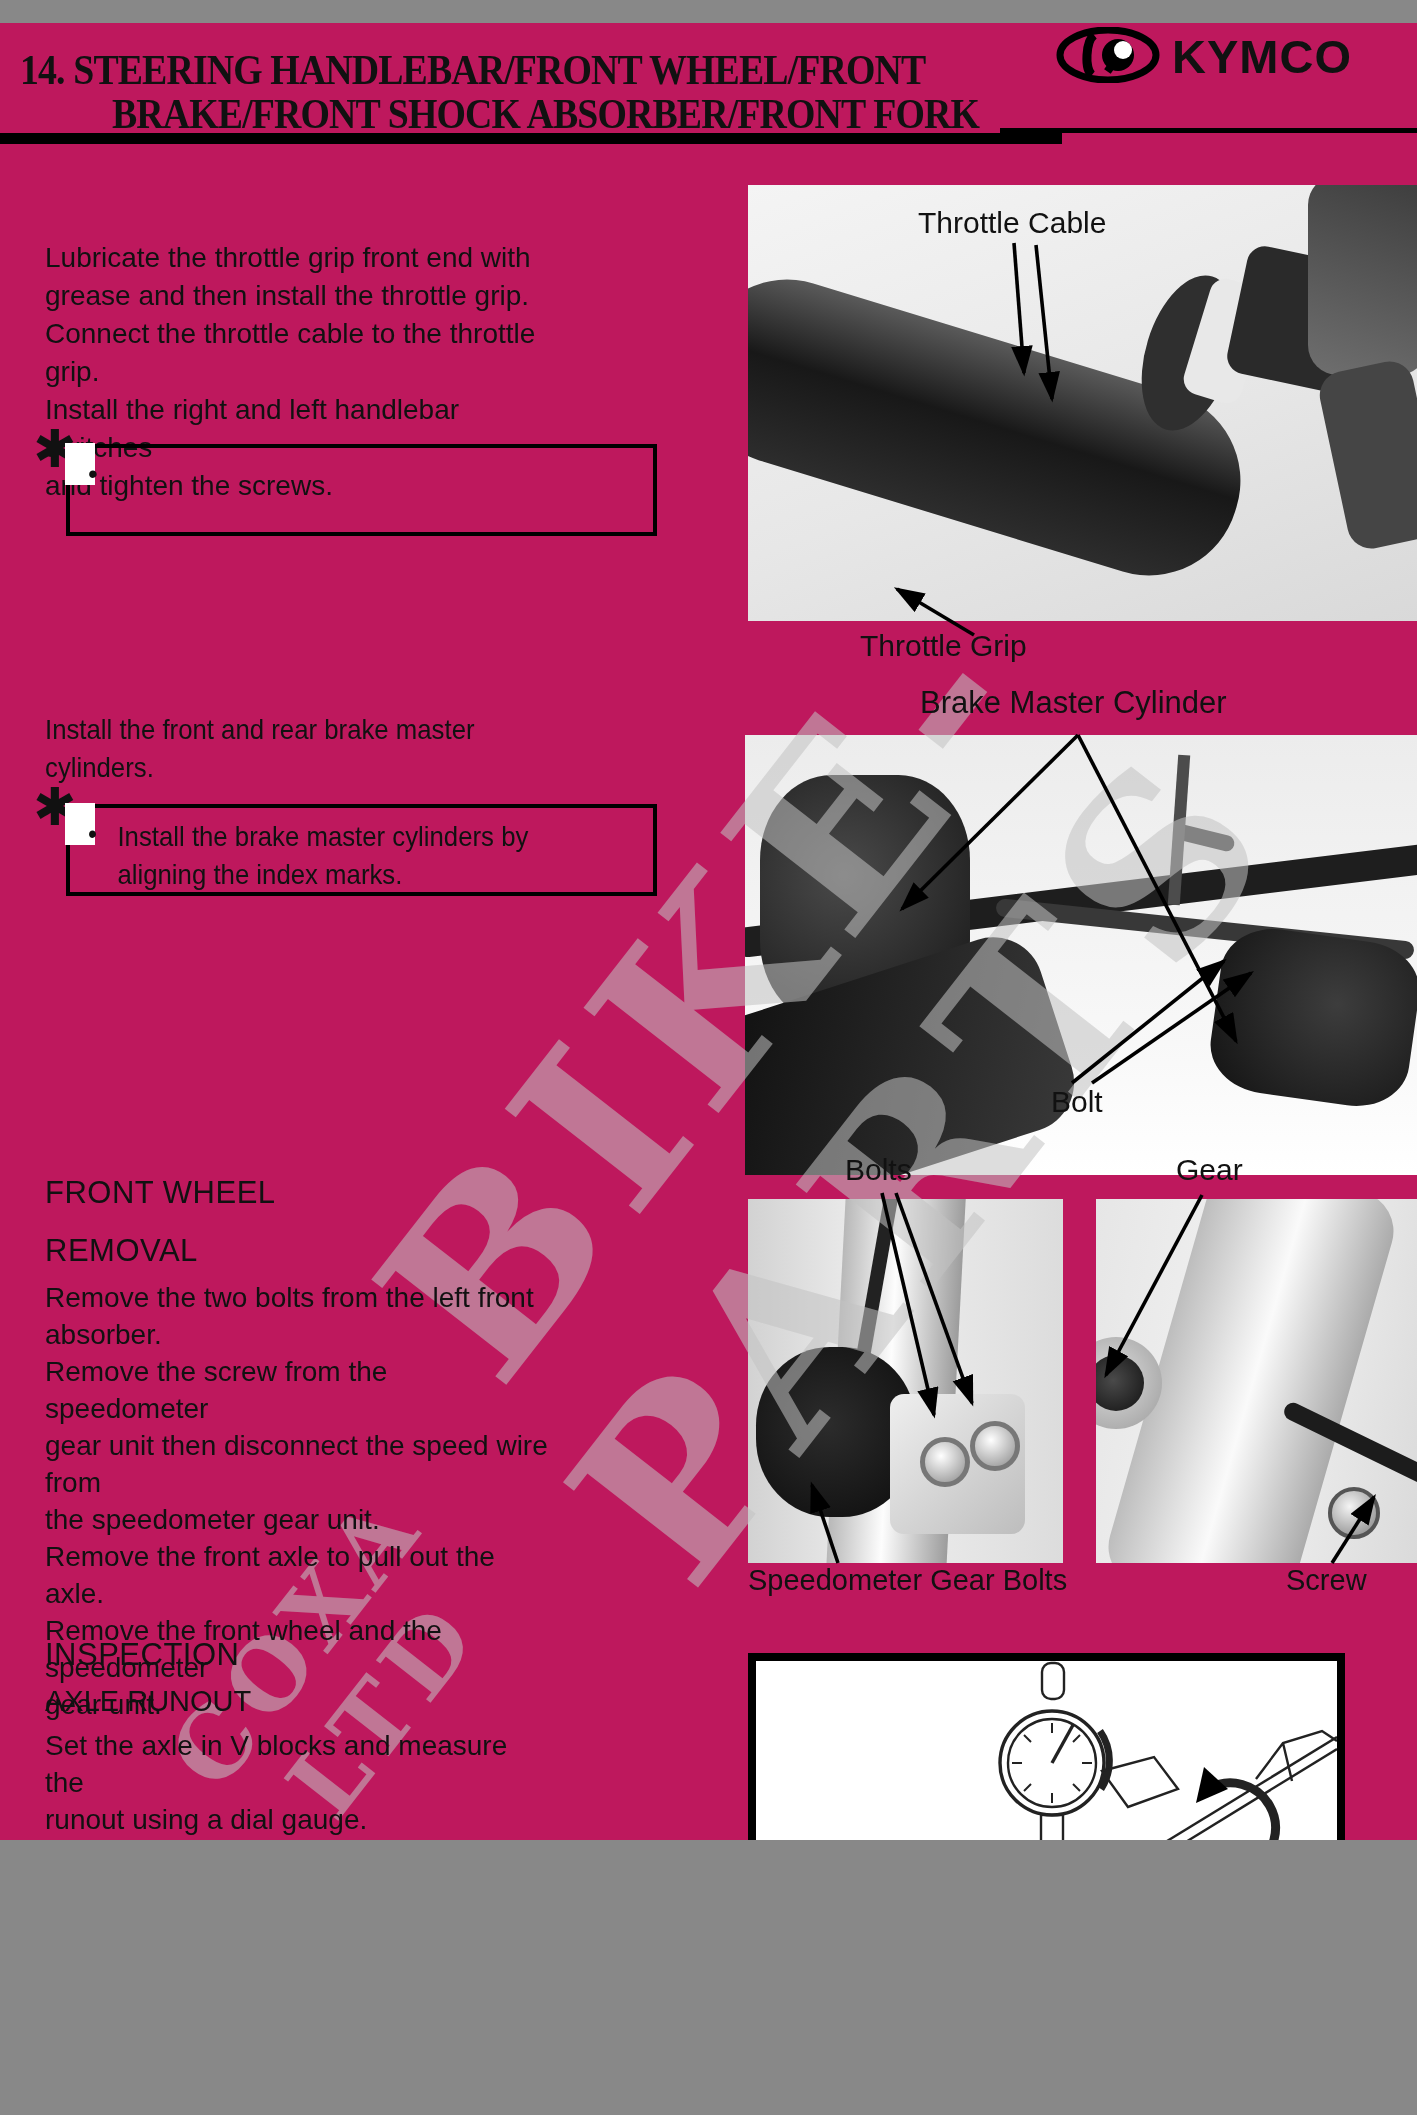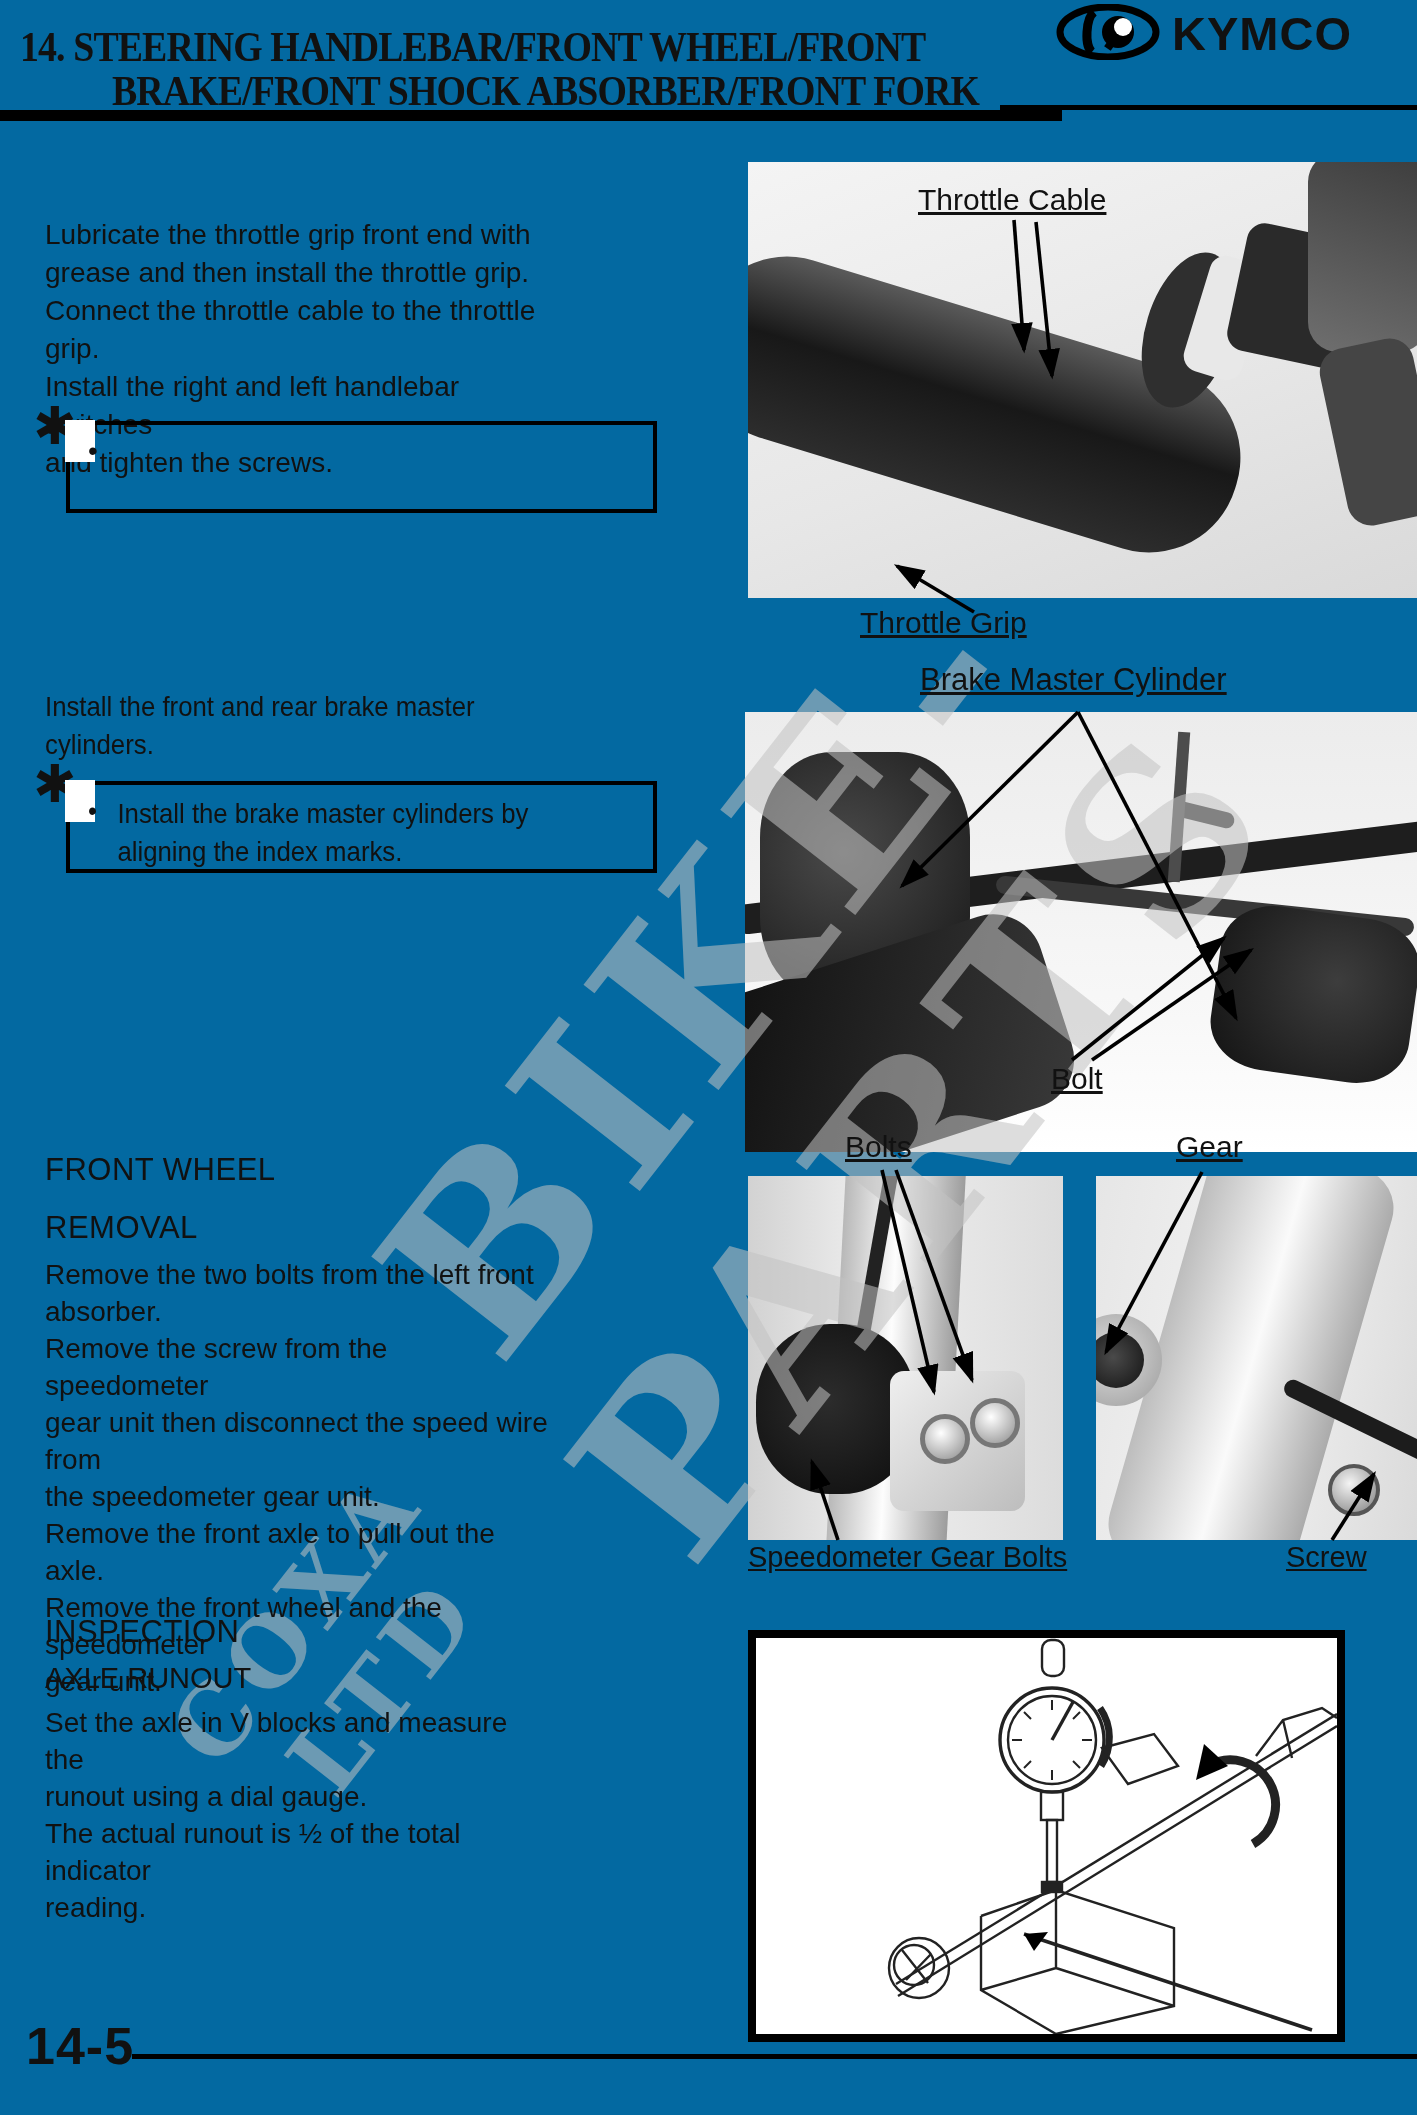--- a/index.html
+++ b/index.html
@@ -1,17 +1,17 @@
 <!DOCTYPE html>
 <html><head>
 <meta charset="utf-8">
 <style>
   html,body{margin:0;padding:0;background:#888;}
-  #page{position:relative;width:1417px;height:2115px;background:#0369a1;overflow:hidden;
-        font-family:"Liberation Sans","DejaVu Sans",sans-serif;color:#111;}
+  #page{position:relative;width:1417px;height:1817px;background:#be185d;overflow:hidden;
+        font-family:"Liberation Sans","DejaVu Sans",sans-serif;color:#111;margin-top:23px;}
   .abs{position:absolute;}
   
   .title{font-family:"Liberation Serif","DejaVu Serif",serif;font-weight:bold;font-size:43px;
          transform:scaleX(.88);transform-origin:left;white-space:nowrap;letter-spacing:-1px;}
   .rule{background:#000;}
   .brandtxt{font-size:47px;font-weight:bold;letter-spacing:1px;}
   .modeltxt{font-size:31px;font-weight:bold;letter-spacing:.5px;}
   
   .para{font-size:28px;line-height:38px;white-space:pre-line;}
   .para.tight{line-height:37px;}
@@ -19,21 +19,21 @@
   .h1{font-size:31px;font-weight:normal;letter-spacing:.5px;}
   .h2{font-size:29px;}
   
   .notebox{position:absolute;border:4px solid #000;width:583px;height:84px;background:transparent;}
   .notch{position:absolute;left:-5px;top:-5px;width:30px;height:42px;background:#fff;}
   .noteinner{position:absolute;left:18px;top:10px;display:flex;width:540px;}
   .bullet{font-size:28px;width:32px;flex:0 0 32px;}
   .notetext{font-size:28px;line-height:38px;white-space:pre-line;}
   .ast{position:absolute;font-size:52px;line-height:52px;font-weight:bold;}
   
-  .callout{font-size:30px;white-space:nowrap;text-decoration:underline;}
+  .callout{font-size:30px;white-space:nowrap;}
   
   .photo{position:absolute;overflow:hidden;}
   .ph-bg1{background:linear-gradient(160deg,#f4f4f4 0%,#e7e7e7 55%,#d9d9d9 100%);}
   .ph-bg2{background:linear-gradient(180deg,#ececec 0%,#f8f8f8 70%,#ffffff 100%);}
   .ph-bg3{background:linear-gradient(90deg,#d2d2d2,#efefef 40%,#dcdcdc 100%);}
   .ph-bg4{background:linear-gradient(100deg,#e6e6e6,#f2f2f2 50%,#dadada 100%);}
   .blob{position:absolute;}
   
   .wm1{left:-60px;top:780px;width:1750px;text-align:center;
        font-family:"DejaVu Serif","Liberation Serif",serif;font-weight:bold;

